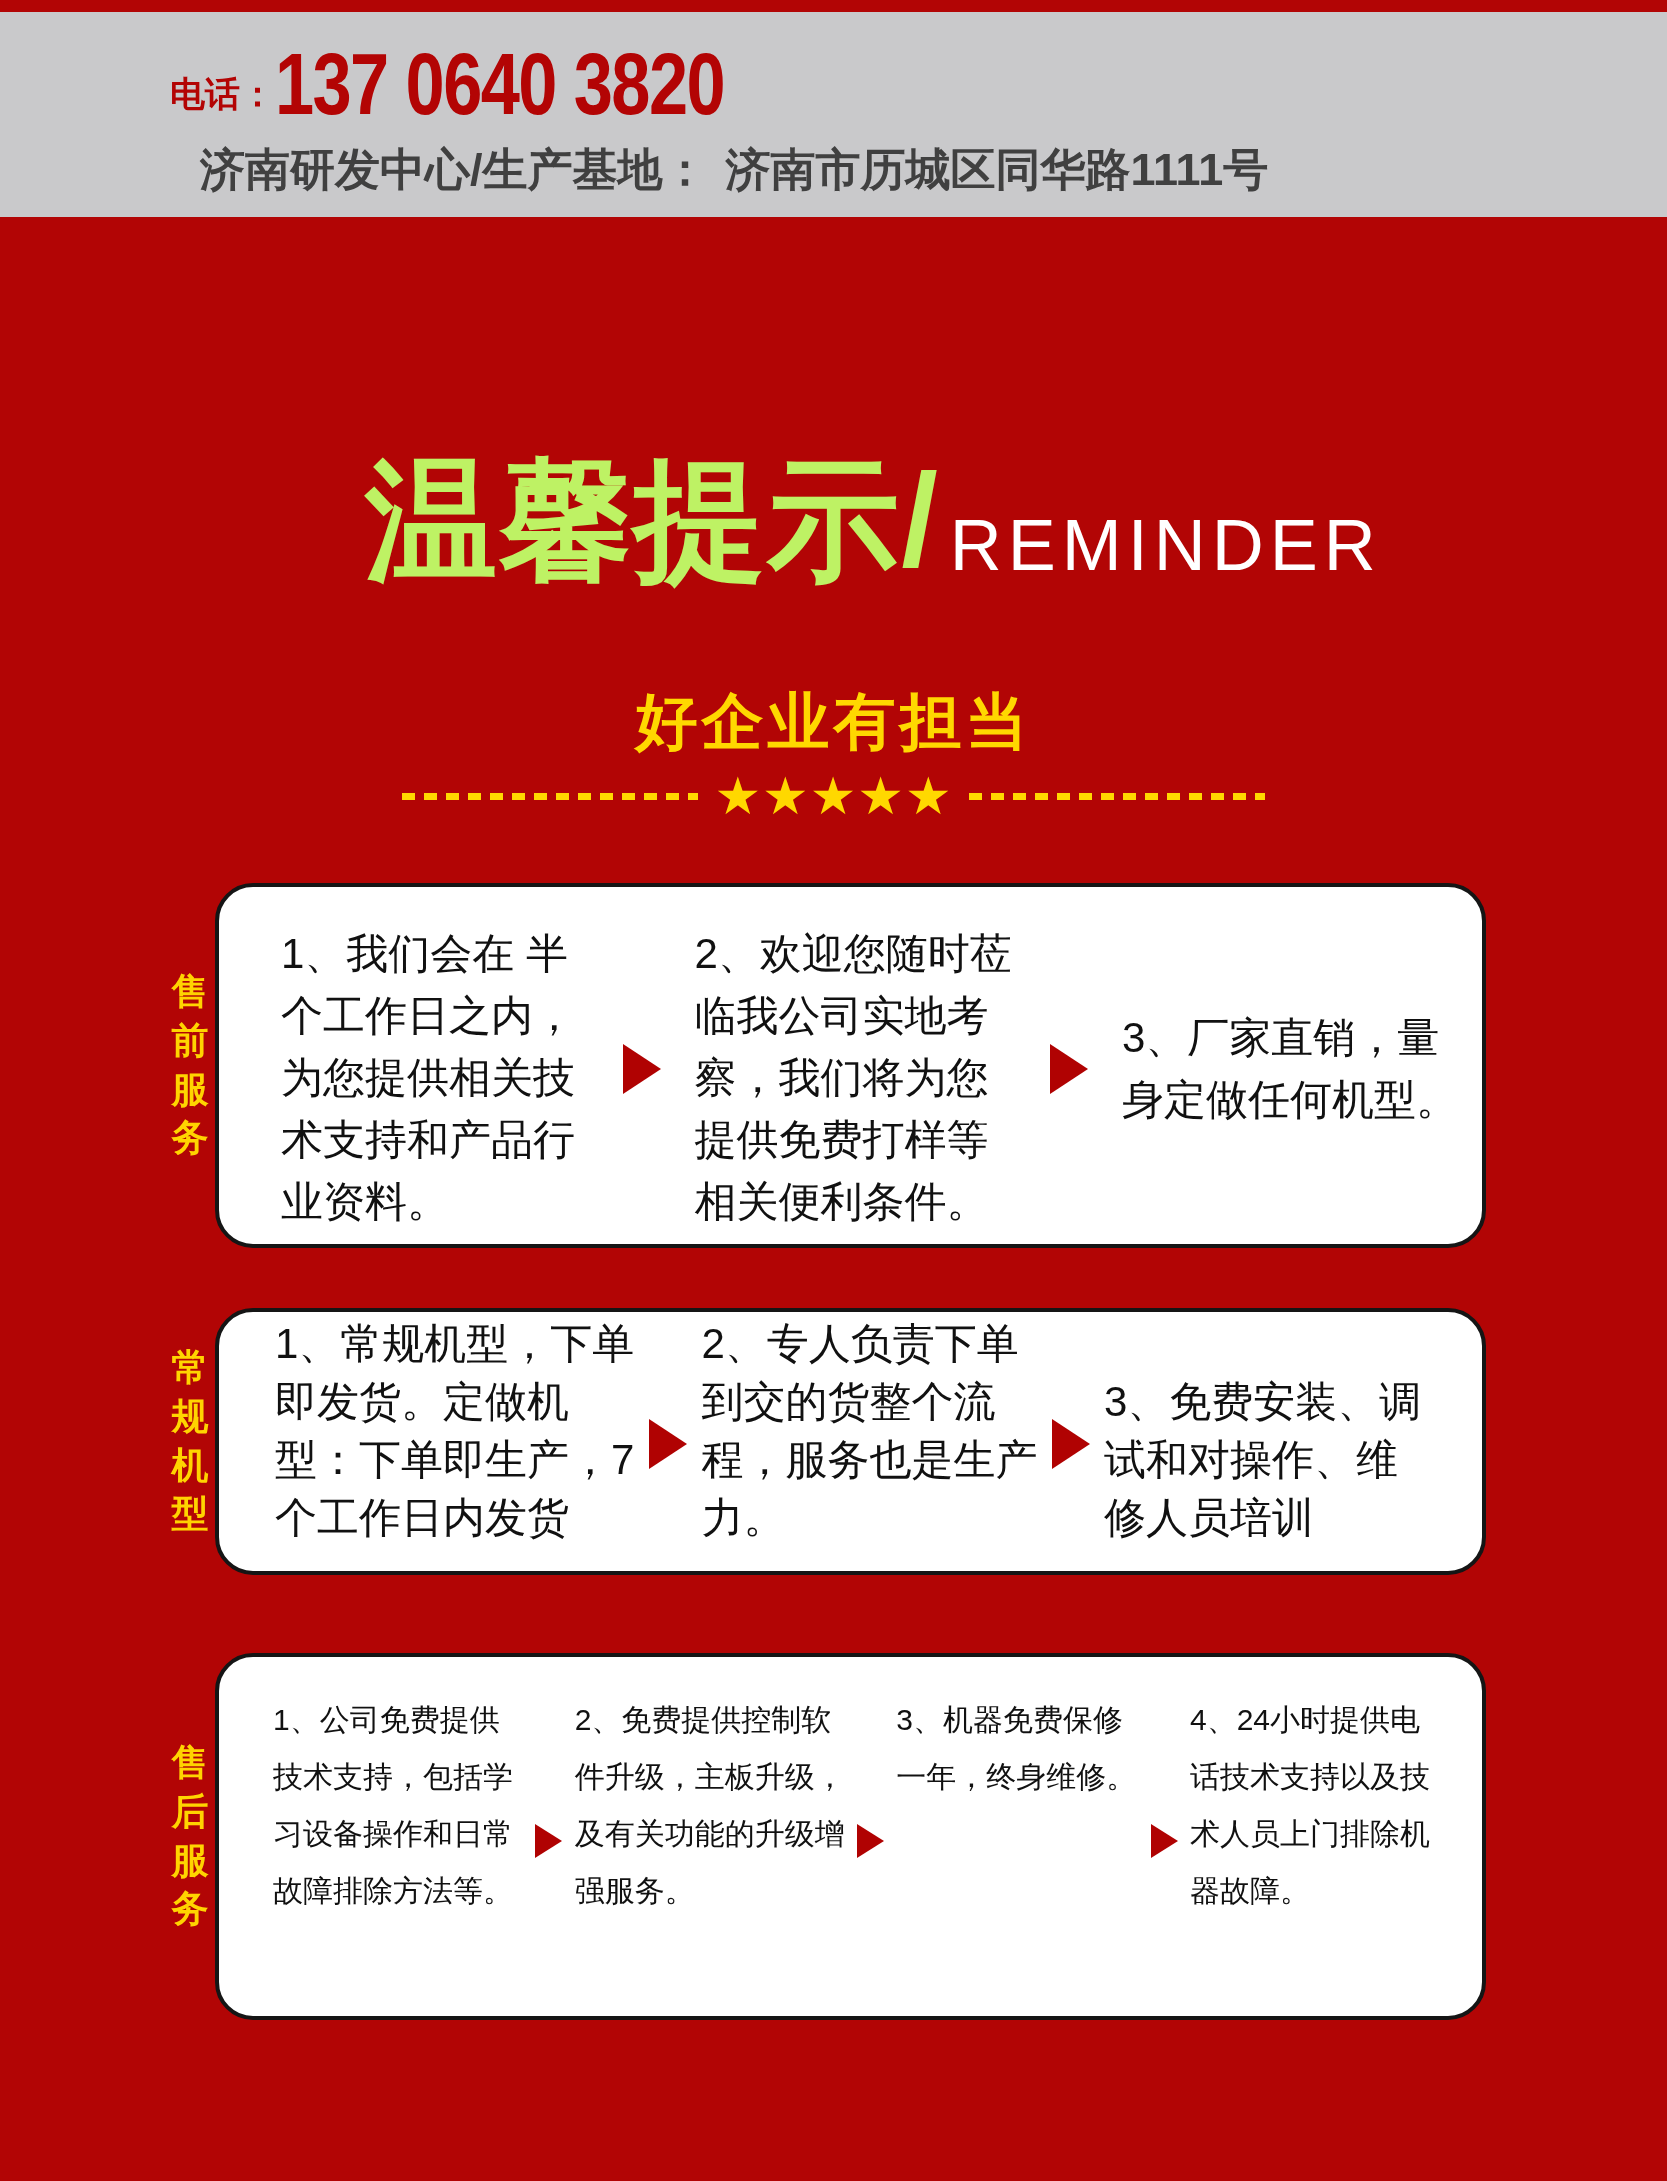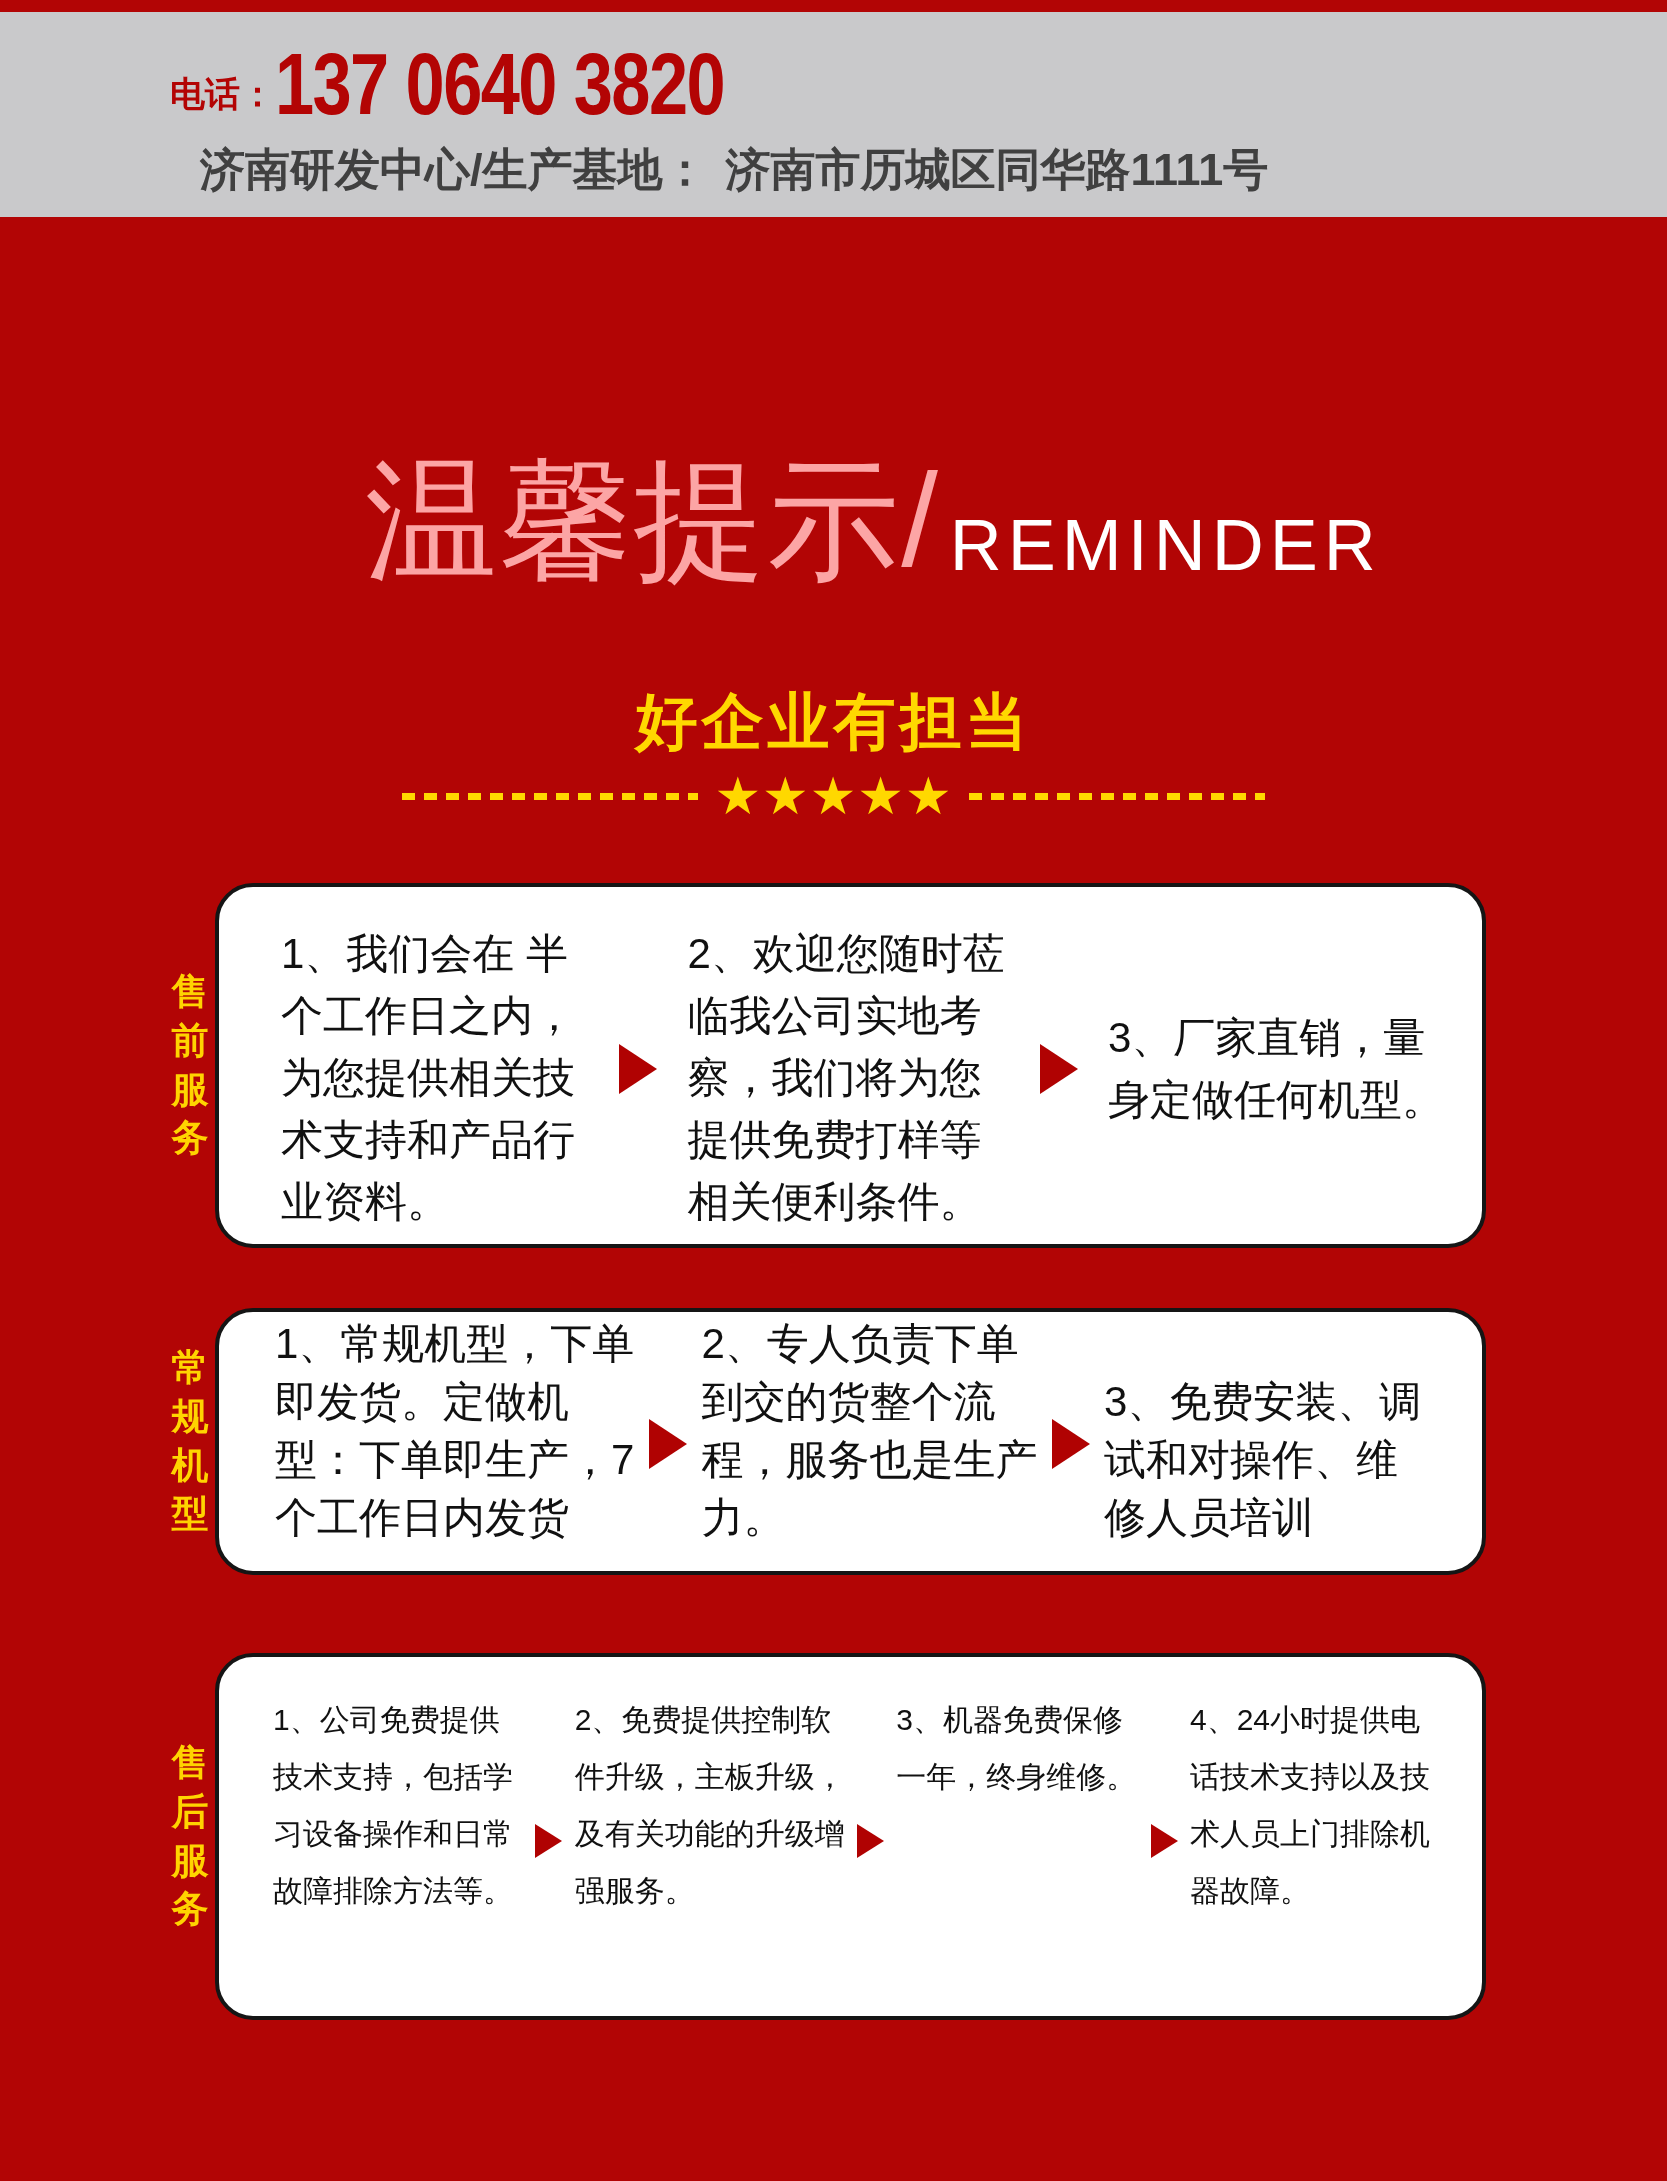--- a/index.html
+++ b/index.html
@@ -18,21 +18,21 @@
   .phone-number{
     font-size:88px;font-weight:bold;color:#b30404;line-height:1;
     display:inline-block;transform:scaleX(0.8);transform-origin:left bottom;
     letter-spacing:-2px;white-space:nowrap;
   }
   .address-row{position:absolute;left:200px;top:128px;font-size:45px;font-weight:600;color:#404040;white-space:nowrap;}
   .address-label{margin-right:18px;}
 
   
   .title-row{left:0;top:455px;width:1667px;display:flex;justify-content:center;align-items:flex-end;transform:translateX(40px);}
-  .title-cn{font-size:132px;font-weight:400;color:#fca5a5;line-height:1;letter-spacing:2px;}
+  .title-cn{font-size:132px;font-weight:700;color:#bef264;line-height:1;letter-spacing:2px;}
   .title-en{font-size:72px;font-weight:500;color:#ffffff;line-height:1;letter-spacing:6px;margin-left:10px;padding-bottom:6px;}
   .subtitle-row{left:0;top:680px;width:1667px;text-align:center;}
   .subtitle{font-size:62px;font-weight:bold;color:#ffd800;letter-spacing:4px;}
   .stars-row{left:0;top:770px;width:1667px;display:flex;justify-content:center;align-items:center;gap:16px;}
   .dash-line{width:296px;height:7px;background:repeating-linear-gradient(90deg,#ffd800 0 13px,transparent 13px 22px);}
   .stars{font-size:52px;color:#ffd800;line-height:1;letter-spacing:1px;}
 
   
   .v-label{
     width:44px;font-size:37px;font-weight:bold;color:#ffd400;line-height:1.32;
@@ -42,21 +42,21 @@
     background:#ffffff;border:4px solid #151515;border-radius:38px;
     box-sizing:border-box;display:flex;justify-content:space-between;
     color:#111111;
   }
   .card .col{}
   .card .v-center{align-self:center;}
   .arrow{width:0;height:0;align-self:center;
     border-top:25px solid transparent;border-bottom:25px solid transparent;border-left:38px solid #b00202;}
   .arrow.small{border-top:17px solid transparent;border-bottom:17px solid transparent;border-left:27px solid #b00202;}
 
-  #card1{left:215px;top:883px;width:1271px;height:365px;padding:36px 36px 30px 62px;align-items:flex-start;}
+  #card1{left:215px;top:883px;width:1271px;height:365px;padding:36px 22px 30px 62px;align-items:flex-start;}
   #card1 .col{font-size:42px;line-height:62px;}
   #card1 .c1{width:308px;}
   #card1 .c2{width:322px;}
   #card1 .c3{width:338px;}
 
   #card2{left:215px;top:1308px;width:1271px;height:267px;padding:28px 48px 24px 56px;align-items:flex-end;}
   #card2 .col{font-size:42px;line-height:58px;}
   #card2 .c1{width:360px;}
   #card2 .c2{width:336px;}
   #card2 .c3{width:330px;}

